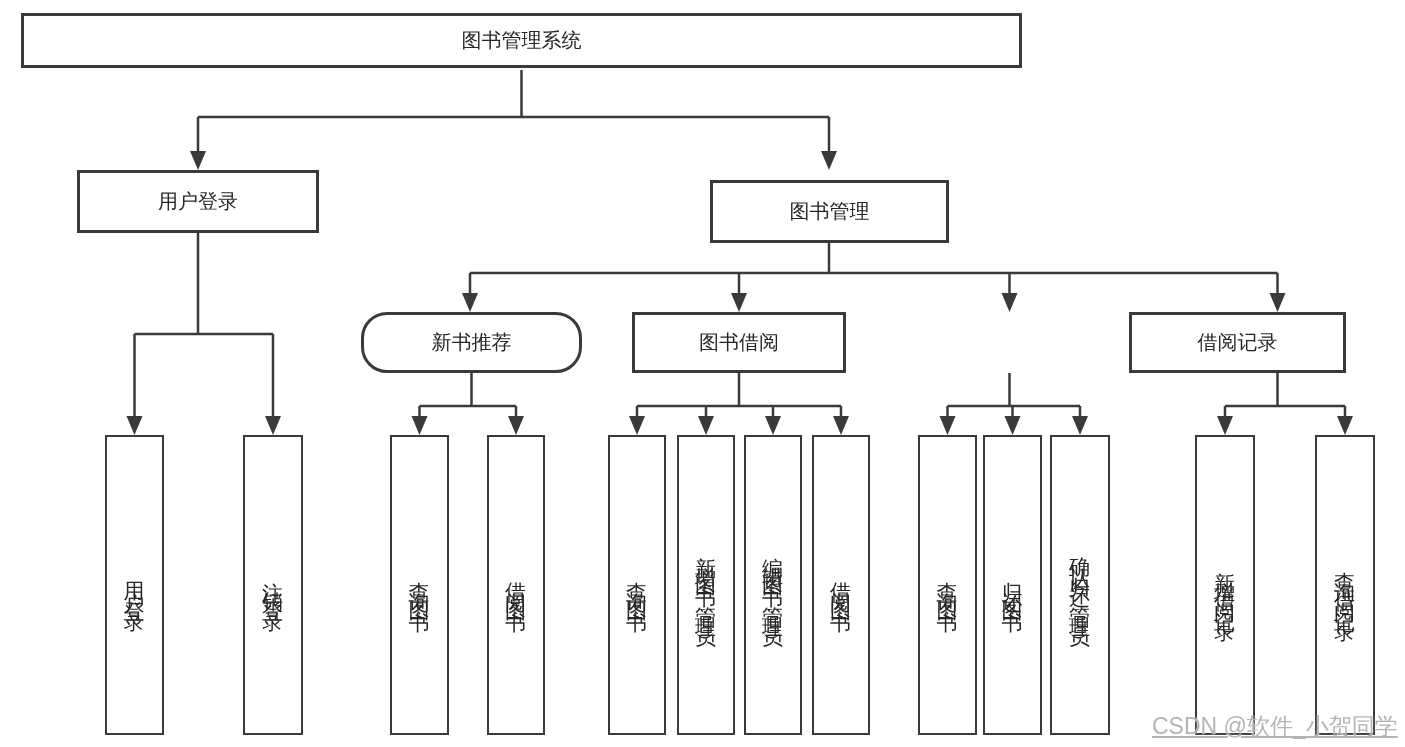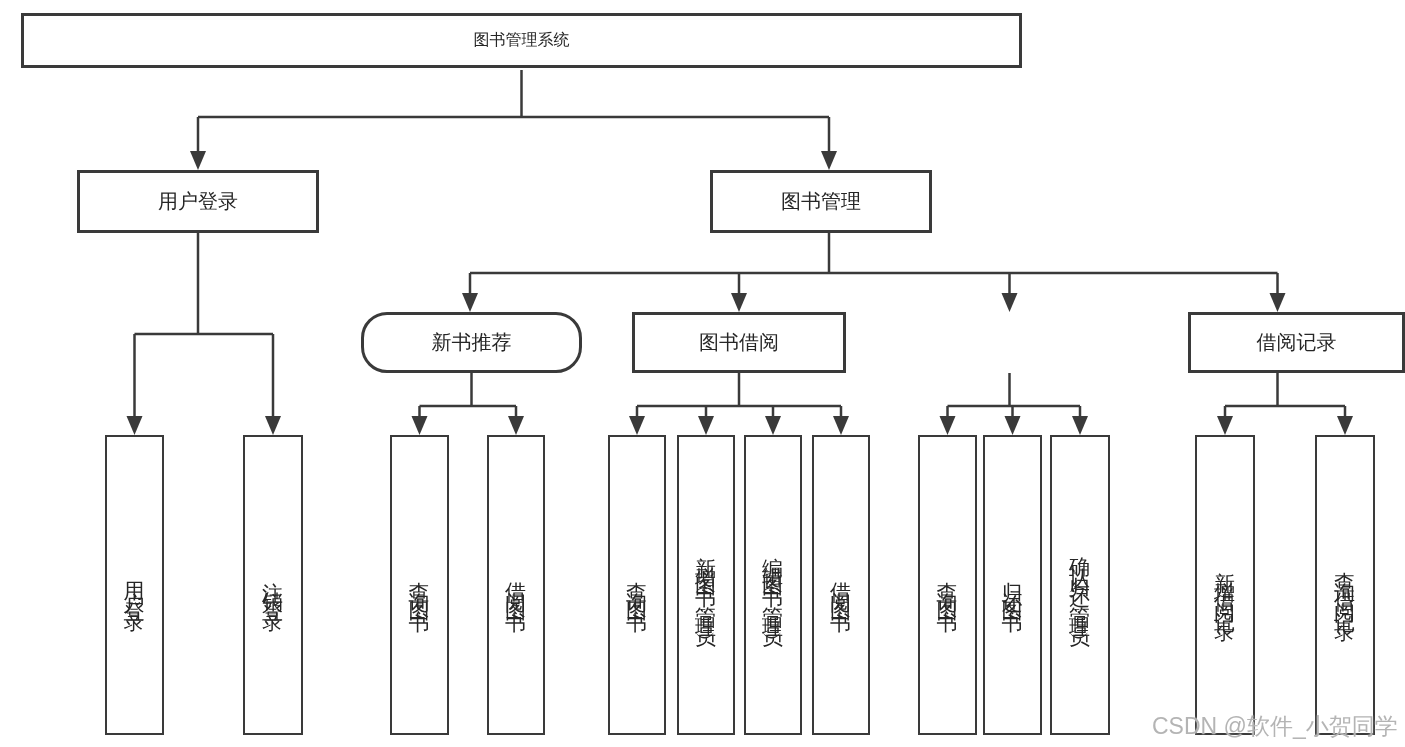--- a/index.html
+++ b/index.html
@@ -40,21 +40,21 @@
     display: flex;
     align-items: center;
     justify-content: center;
     z-index: 2;
     color: #262626;
   }
   .box.root {
     left: 21px; top: 13px;
     width: 1001px; height: 55px;
     border-width: 3px;
-    font-size: 16px;
+    font-size: 20px;
   }
   .box.lvl2 {
     top: 170px; height: 63px;
     border-width: 3px;
     font-size: 20px;
   }
   .box.lvl3 {
     top: 312px; height: 61px;
     border-width: 3px;
     font-size: 20px;
@@ -73,20 +73,21 @@
   .watermark {
     position: absolute;
     left: 1152px;
     top: 711px;
     z-index: 5;
     font-size: 23px;
     color: rgba(176,176,176,0.95);
     text-shadow: 0 0 2px #ffffff;
     white-space: nowrap;
     pointer-events: none;
+    text-decoration: underline;
   }
 </style>
 </head>
 <body>
 
 <div class="stage">
 
   <svg class="wires" viewBox="0 0 1405 747">
 
     <g>
@@ -163,31 +164,31 @@
     </g>
   </svg>
 
   <div class="box root">
     <span>图书管理系统</span>
   </div>
 
   <div class="box lvl2" style="left:77px;width:242px;">
     <span>用户登录</span>
   </div>
-  <div class="box lvl2" style="left:710px;width:222px;">
+  <div class="box lvl2" style="left:710px;width:239px;margin-top:10px;">
     <span>图书管理</span>
   </div>
 
   <div class="box lvl3" style="left:361px;width:221px;border-radius:26px;">
     <span>新书推荐</span>
   </div>
   <div class="box lvl3" style="left:632px;width:214px;">
     <span>图书借阅</span>
   </div>
-  <div class="box lvl3" style="left:1188px;width:217px;">
+  <div class="box lvl3" style="left:1129px;width:217px;">
     <span>借阅记录</span>
   </div>
 
   <div class="box leaf" style="left:105px;width:59px;">
     <span class="vtext">用户登录</span>
   </div>
   <div class="box leaf" style="left:243px;width:60px;">
     <span class="vtext">注销登录</span>
   </div>
 

